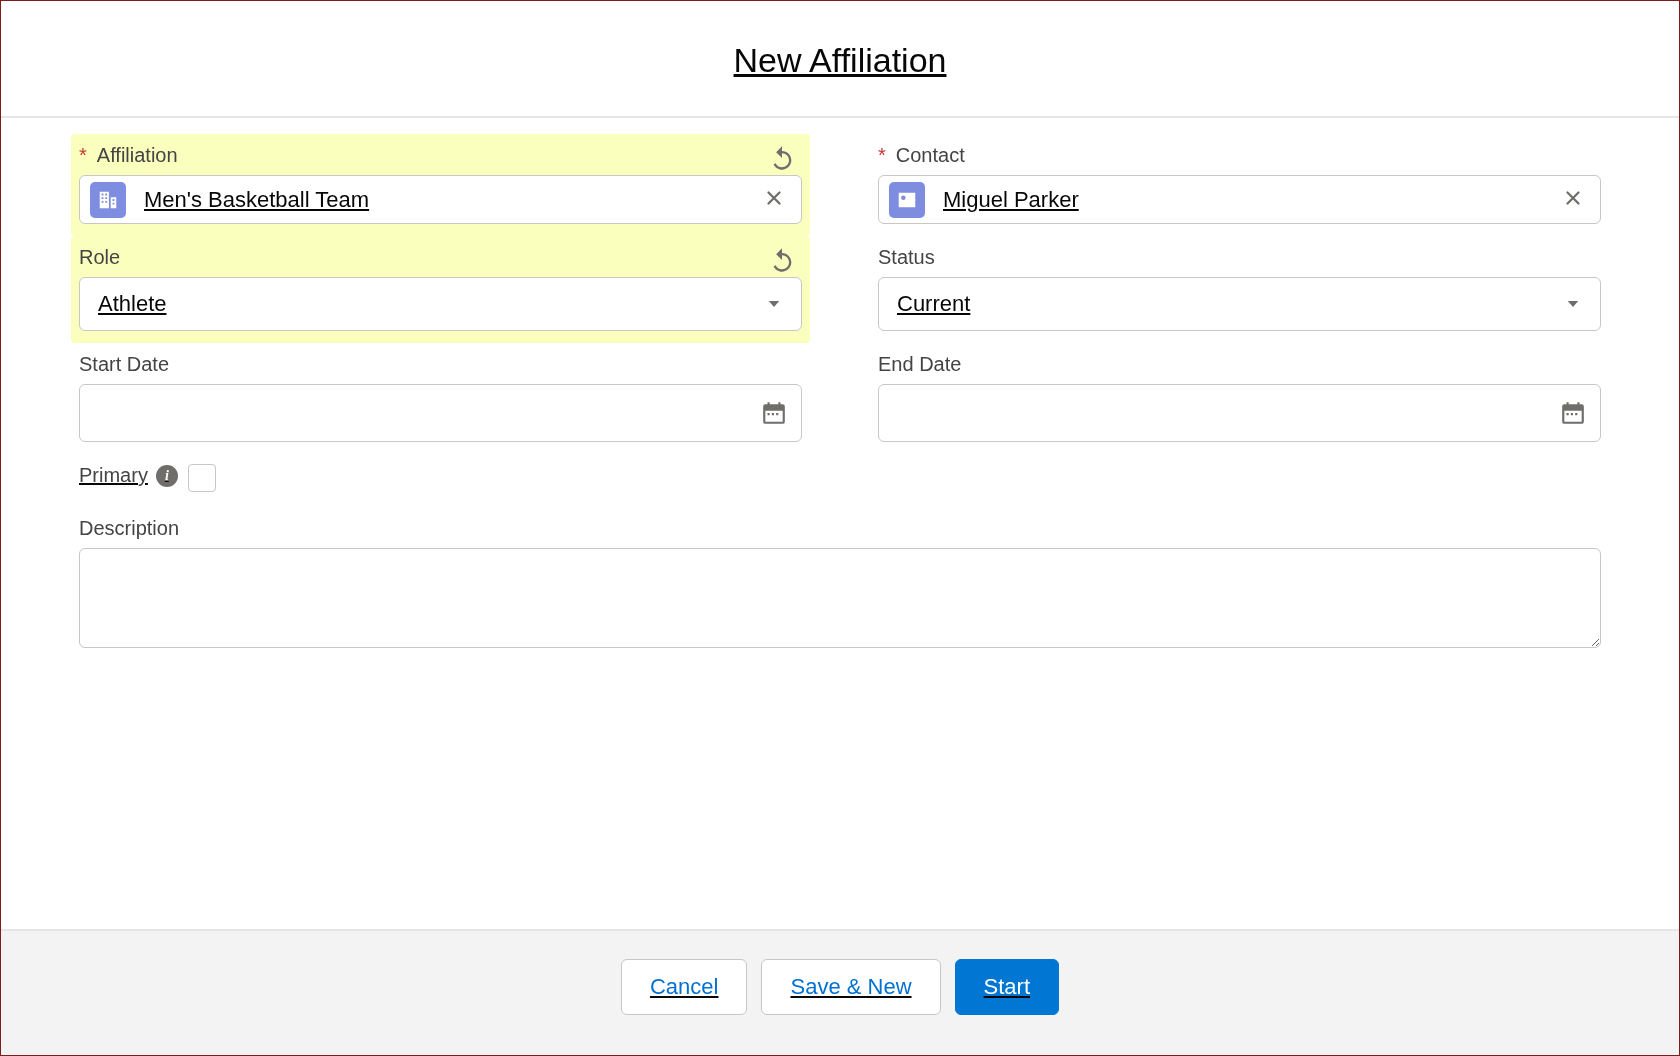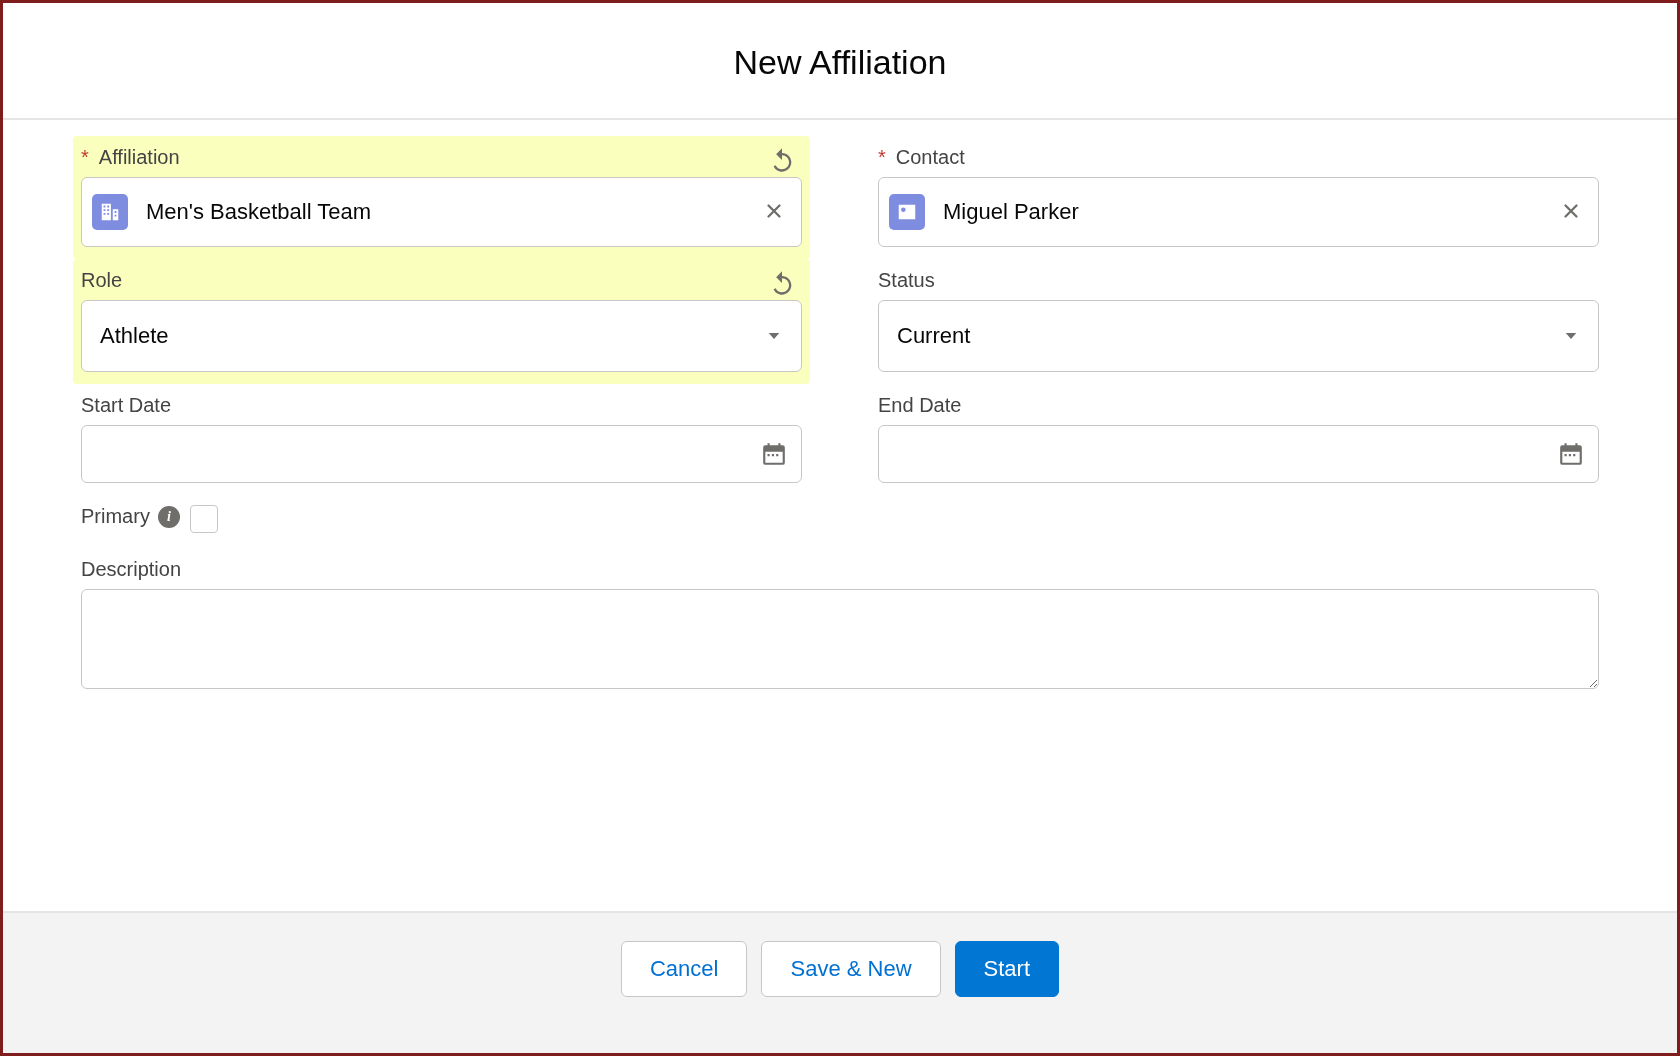--- a/index.html
+++ b/index.html
@@ -1,46 +1,46 @@
 <!DOCTYPE html>
 <html><head>
 <meta charset="utf-8">
 <style>
 * { box-sizing: border-box; margin: 0; padding: 0; }
 body { font-family: -apple-system, BlinkMacSystemFont, "Segoe UI", Arial, sans-serif; background: #fff; color: #080707; }
-.modal { width: 1680px; height: 1056px; border: 3px solid #7f1d1d; display: flex; flex-direction: column; background: #fff; }
+.modal { width: 1680px; height: 1056px; border: 1px solid #7f1d1d; display: flex; flex-direction: column; background: #fff; text-decoration: underline; }
 .modal-header { padding: 40px 0 36px; text-align: center; border-bottom: 2px solid #e5e5e5; }
 .modal-title { font-size: 34px; font-weight: 400; color: #080707; }
 .modal-body { flex: 1; padding: 16px 14px 20px; overflow: auto; }
 .section-header { background: #f3f3f3; border-radius: 6px; padding: 18px 18px; font-size: 28px; font-weight: 600; color: #080707; margin-bottom: 16px; }
 .form-grid { display: grid; grid-template-columns: 1fr 1fr; column-gap: 60px; padding: 0 56px; }
 .field-wrap { position: relative; padding: 10px 8px 12px; border-radius: 4px; }
 .field-wrap.highlight { background: #faffbd; }
 .field-label { font-size: 20px; color: #444; display: inline-flex; align-items: center; gap: 8px; margin-bottom: 8px; }
 .required-star { color: #c23934; font-size: 20px; margin-right: 2px; }
 .undo-btn { position: absolute; top: 6px; right: 10px; border: none; background: transparent; cursor: pointer; padding: 4px; }
 .undo-btn svg { width: 28px; height: 28px; fill: #706e6b; }
-.lookup-pill { display: flex; align-items: center; background: #fff; border: 1px solid #c9c7c5; border-radius: 6px; height: 70px; padding: 18px 10px; }
+.lookup-pill { display: flex; align-items: center; background: #fff; border: 1px solid #c9c7c5; border-radius: 6px; height: 49px; padding: 18px 10px; }
 .lookup-icon { width: 36px; height: 36px; border-radius: 5px; background: #7f8de1; display: flex; align-items: center; justify-content: center; margin-right: 18px; flex-shrink: 0; }
 .lookup-icon svg { width: 22px; height: 22px; fill: #fff; }
 .lookup-text { flex: 1; font-size: 22px; color: #080707; }
 .clear-btn { border: none; background: transparent; cursor: pointer; padding: 6px; }
 .clear-btn svg { width: 22px; height: 22px; fill: #706e6b; }
-.select-box { display: flex; align-items: center; justify-content: space-between; background: #fff; border: 1px solid #c9c7c5; border-radius: 6px; height: 72px; padding: 0 18px; cursor: pointer; }
+.select-box { display: flex; align-items: center; justify-content: space-between; background: #fff; border: 1px solid #c9c7c5; border-radius: 6px; height: 54px; padding: 0 18px; cursor: pointer; }
 .select-text { font-size: 22px; color: #080707; }
 .select-box svg { width: 18px; height: 18px; fill: #706e6b; }
 .date-input { display: flex; align-items: center; background: #fff; border: 1px solid #c9c7c5; border-radius: 6px; height: 58px; padding: 0 14px; }
 .date-input input { flex: 1; border: none; outline: none; font-size: 22px; height: 100%; background: transparent; }
 .date-input svg { width: 26px; height: 26px; fill: #706e6b; }
 .full-span { grid-column: 1 / -1; }
 .checkbox-field { display: flex; flex-direction: row; gap: 10px; }
 .checkbox-box { width: 28px; height: 28px; border: 1px solid #c9c7c5; border-radius: 4px; background: #fff; cursor: pointer; }
 .info-icon { width: 22px; height: 22px; border-radius: 50%; background: #706e6b; display: inline-flex; align-items: center; justify-content: center; color: #fff; font-size: 14px; font-weight: bold; font-style: italic; font-family: Georgia, serif; }
 .textarea-field textarea { width: 100%; min-height: 100px; border: 1px solid #c9c7c5; border-radius: 6px; padding: 12px 14px; font-size: 20px; font-family: inherit; resize: both; outline: none; }
-.modal-footer { background: #f3f3f3; border-top: 2px solid #e5e5e5; padding: 28px 0 56px; display: flex; justify-content: center; gap: 14px; }
+.modal-footer { background: #f3f3f3; border-top: 2px solid #e5e5e5; padding: 28px 0 40px; display: flex; justify-content: center; gap: 14px; }
 .btn { border: 1px solid #c9c7c5; background: #fff; border-radius: 6px; padding: 14px 28px; font-size: 22px; cursor: pointer; color: #0070d2; }
 .btn-primary { background: #0176d3; border-color: #0176d3; color: #fff; }
 </style>
 </head>
 <body>
 
 <div class="modal">
   <div class="modal-header">
     <h1 class="modal-title">New Affiliation</h1>
   </div>

